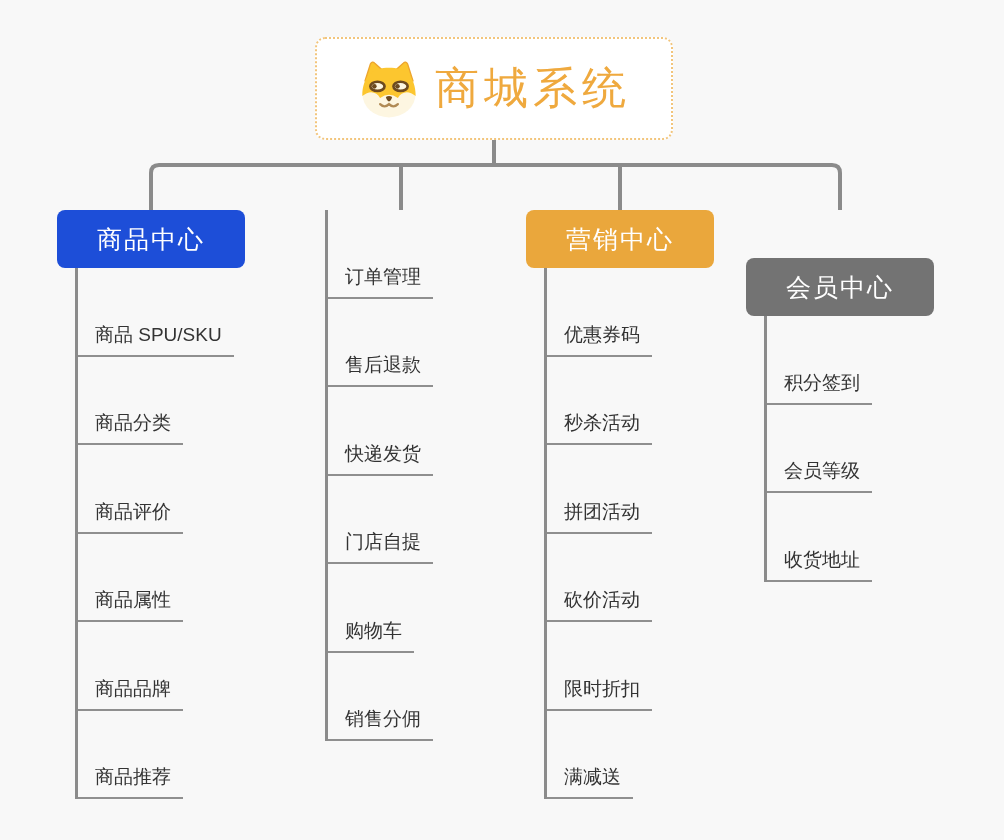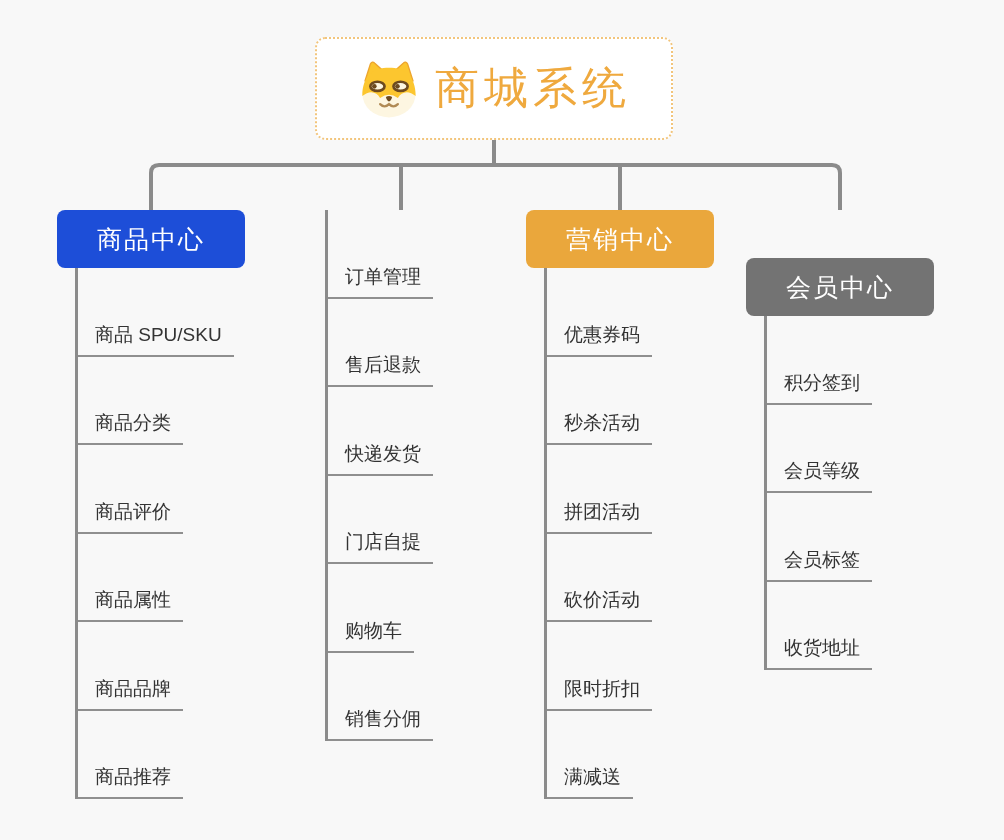--- a/index.html
+++ b/index.html
@@ -197,21 +197,18 @@
   <div class="branch" style="left:746px">
     <div class="branch-header" style="background-color: #737373; margin-top: 48px;">会员中心</div>
     <div class="leaf-list">
       <div class="leaf-row">
           <span class="leaf">积分签到</span>
         </div>
       <div class="leaf-row">
           <span class="leaf">会员等级</span>
         </div>
       <div class="leaf-row">
-          <span class="leaf">会员标签</span>
-        </div>
-      <div class="leaf-row">
           <span class="leaf">收货地址</span>
         </div>
     </div>
   </div>
 
 </div>
 
 </body></html>

